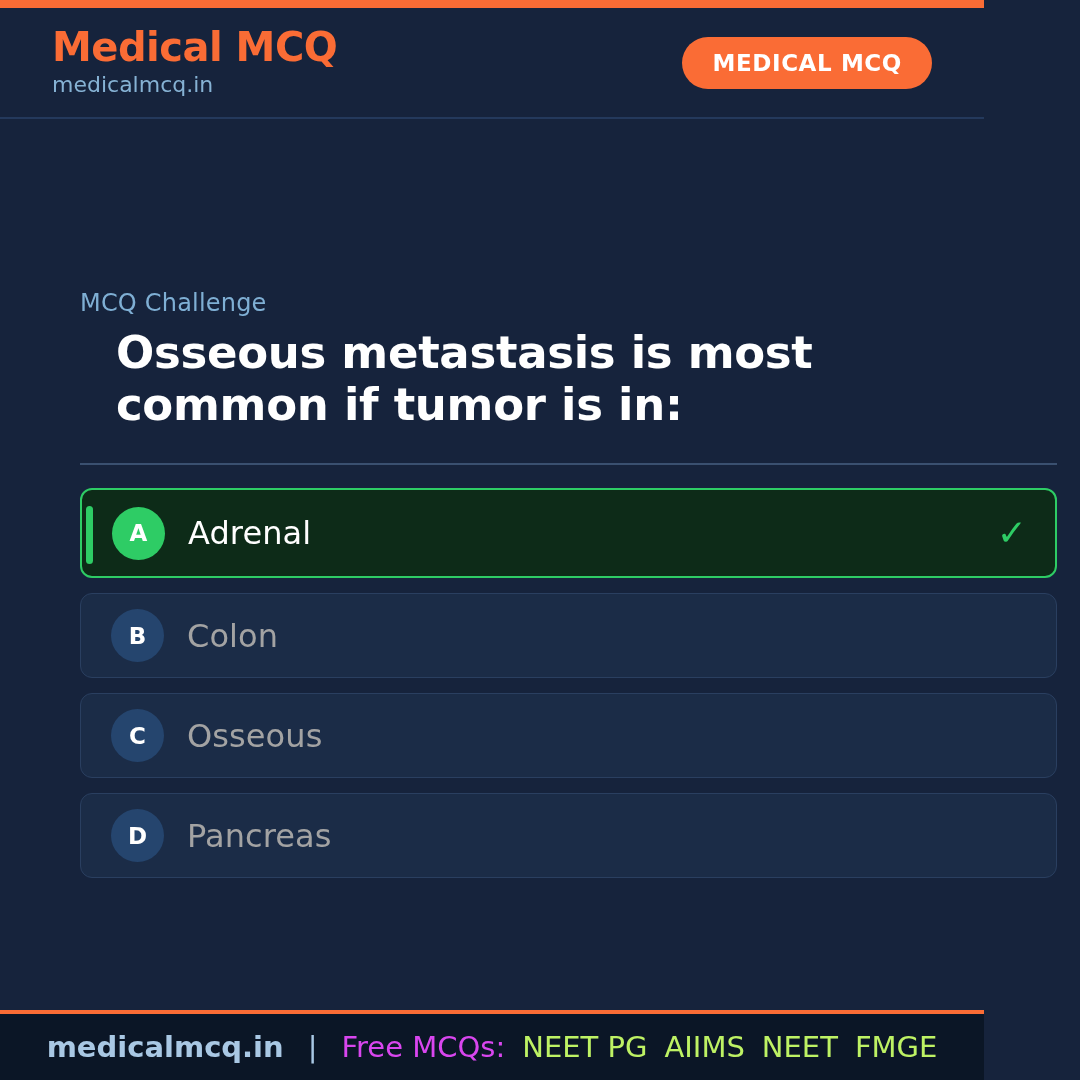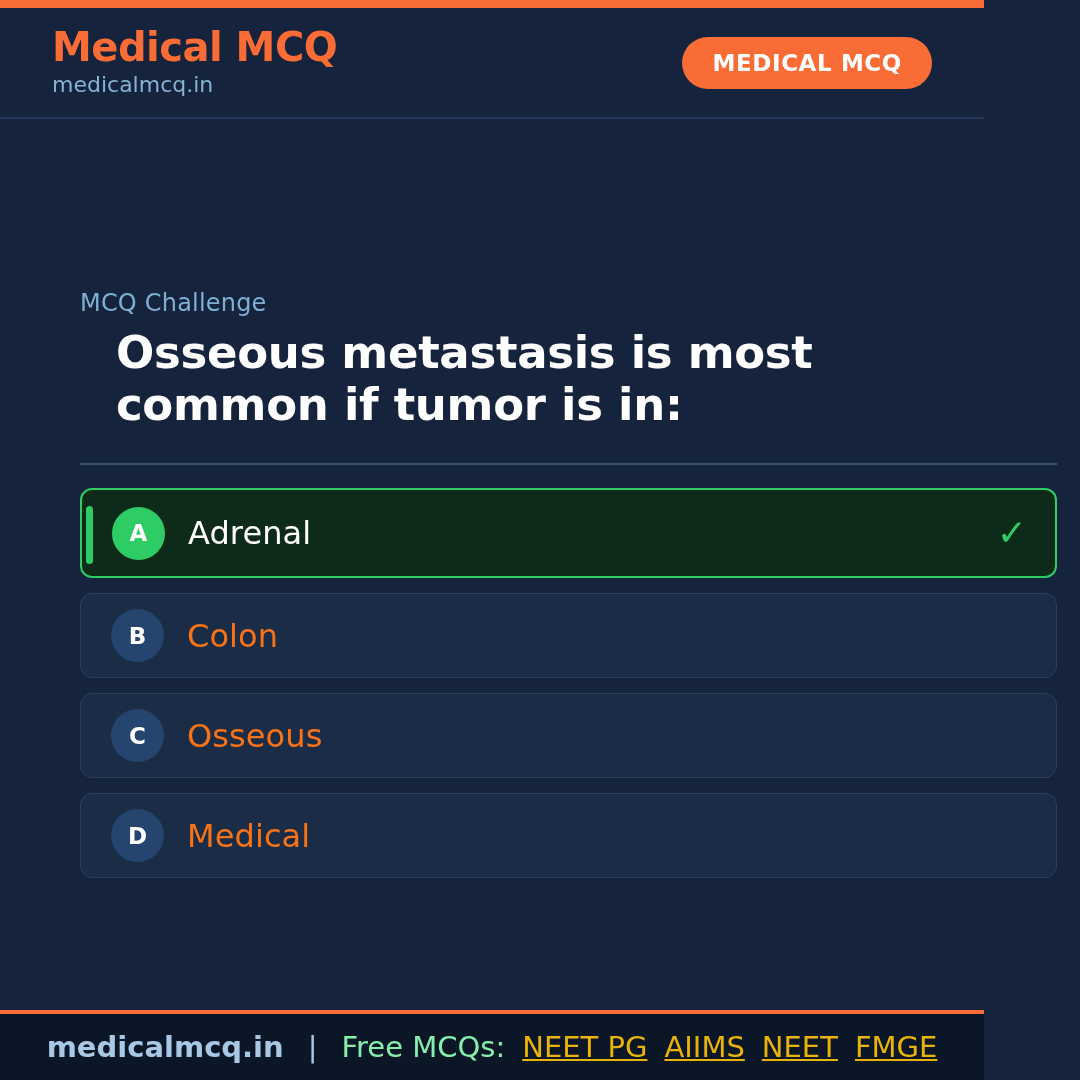--- a/index.html
+++ b/index.html
@@ -134,21 +134,21 @@
     font-weight:bold;
     display:flex;
     align-items:center;
     justify-content:center;
     flex:0 0 auto;
   }
   .option.correct .badge { background:#2ECC65; }
   .opt-label {
     margin-left:23px;
     font-size:32px;
-    color:#f97316;
+    color:#a3a3a3;
     letter-spacing:0.1px;
   }
   .option.correct .opt-label { color:#FFFFFF; }
   .check-mark {
     margin-left:auto;
     color:#2ECC65;
     font-size:36px;
     line-height:1;
     font-weight:bold;
   }
@@ -167,22 +167,22 @@
   .footer-inner {
     display:flex;
     align-items:baseline;
     gap:24px;
     font-size:29px;
     color:#A9C8E4;
   }
   .footer-site { font-weight:bold; color:#A9C8E4; }
   .footer-sep  { color:#A9C8E4; }
   .footer-exams { display:flex; align-items:baseline; gap:17px; }
-  .footer-lead { color:#86efac; }
-  .exam-tag { color:#eab308;text-decoration:underline; }
+  .footer-lead { color:#d946ef; }
+  .exam-tag { color:#bef264; }
 </style>
 </head>
 <body>
 
 <div class="page">
 
   <div class="top-accent"></div>
 
   <div class="header">
     <div class="brand-block">
@@ -214,21 +214,21 @@
         <div class="opt-label">Colon</div>
       </div>
 
       <div class="option">
         <div class="badge">C</div>
         <div class="opt-label">Osseous</div>
       </div>
 
       <div class="option">
         <div class="badge">D</div>
-        <div class="opt-label">Medical</div>
+        <div class="opt-label">Pancreas</div>
       </div>
 
     </div>
   </div>
 
   <div class="footer">
     <div class="footer-inner">
       <span class="footer-site">medicalmcq.in</span>
       <span class="footer-sep">|</span>
       <div class="footer-exams">

